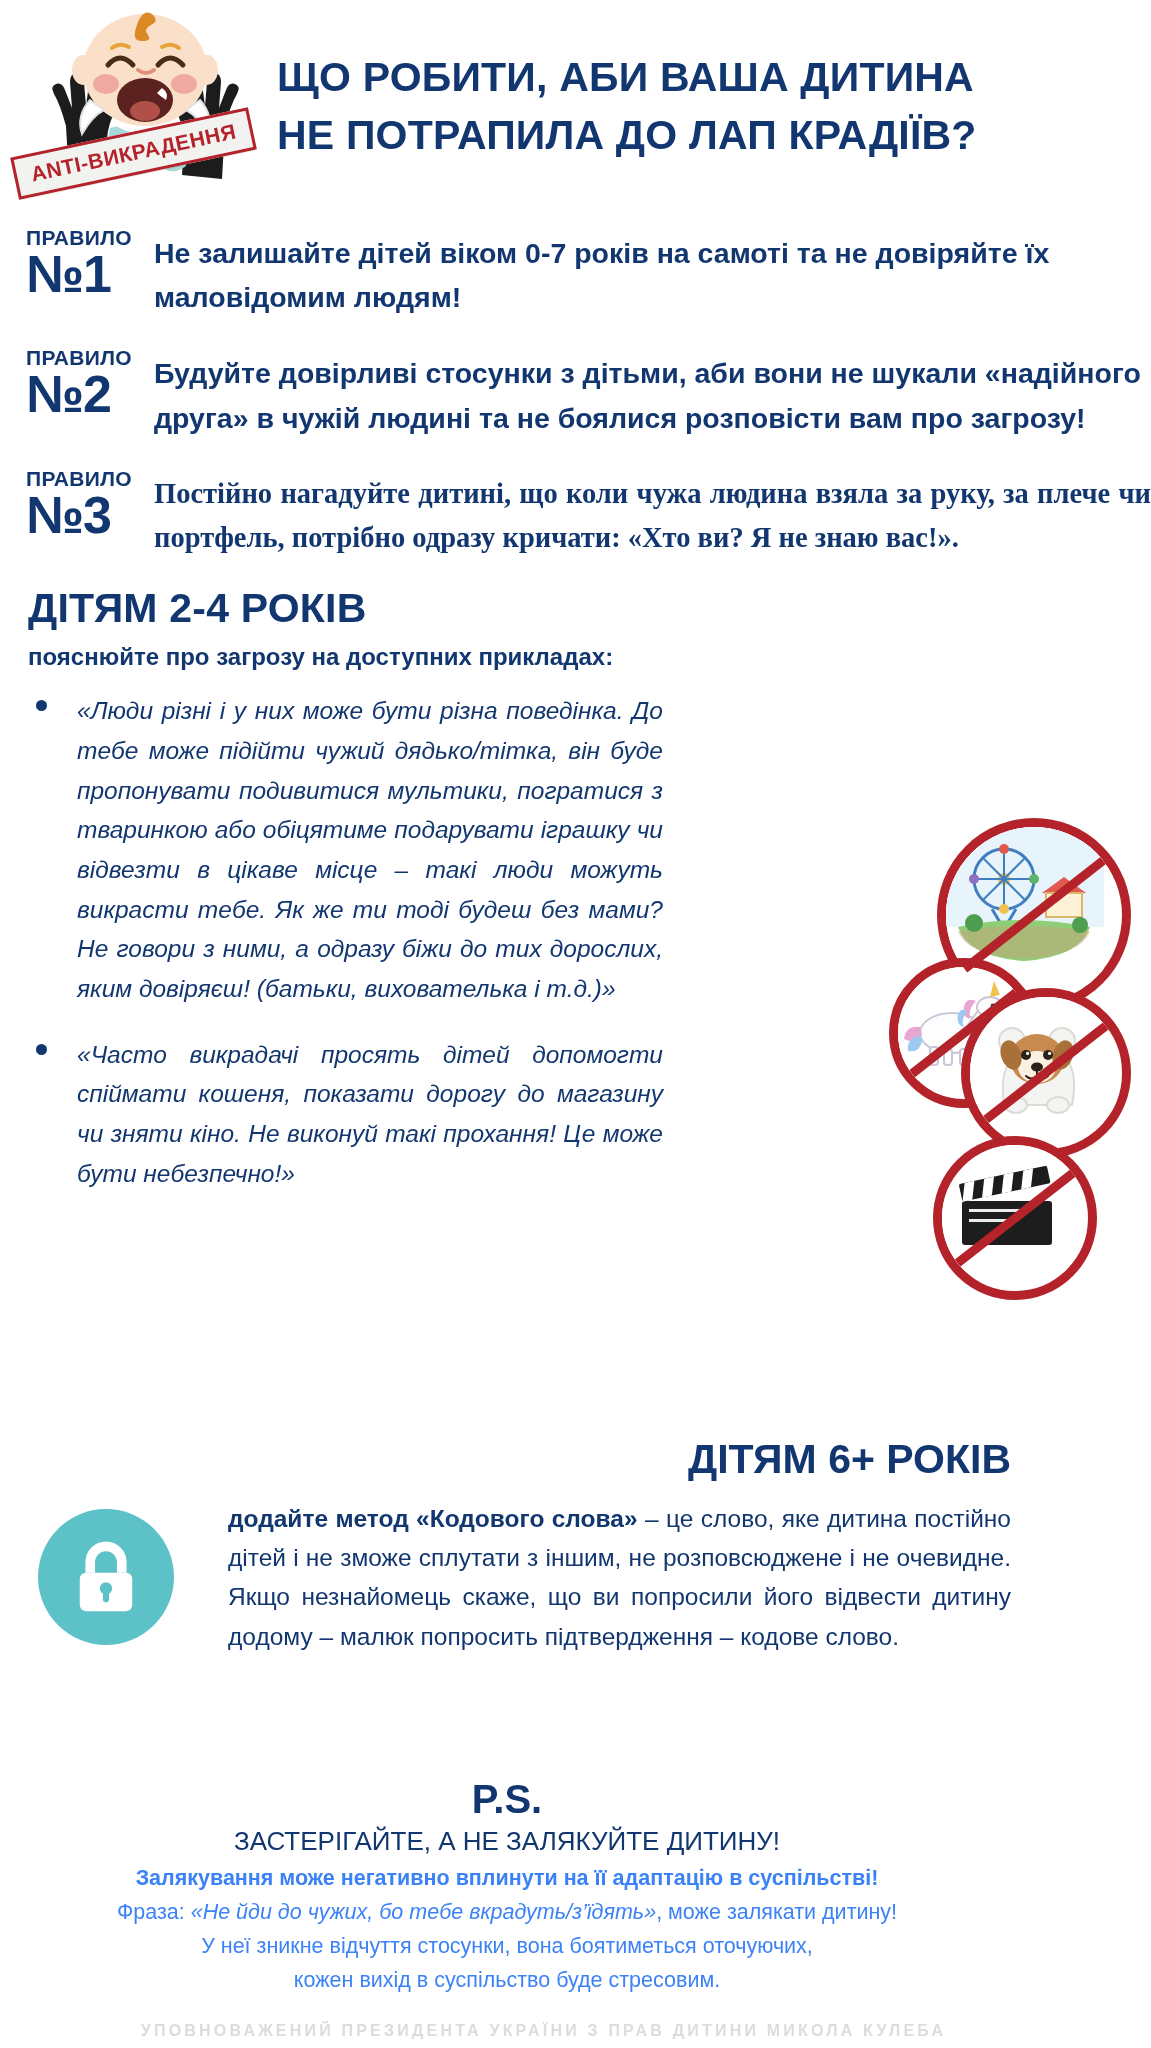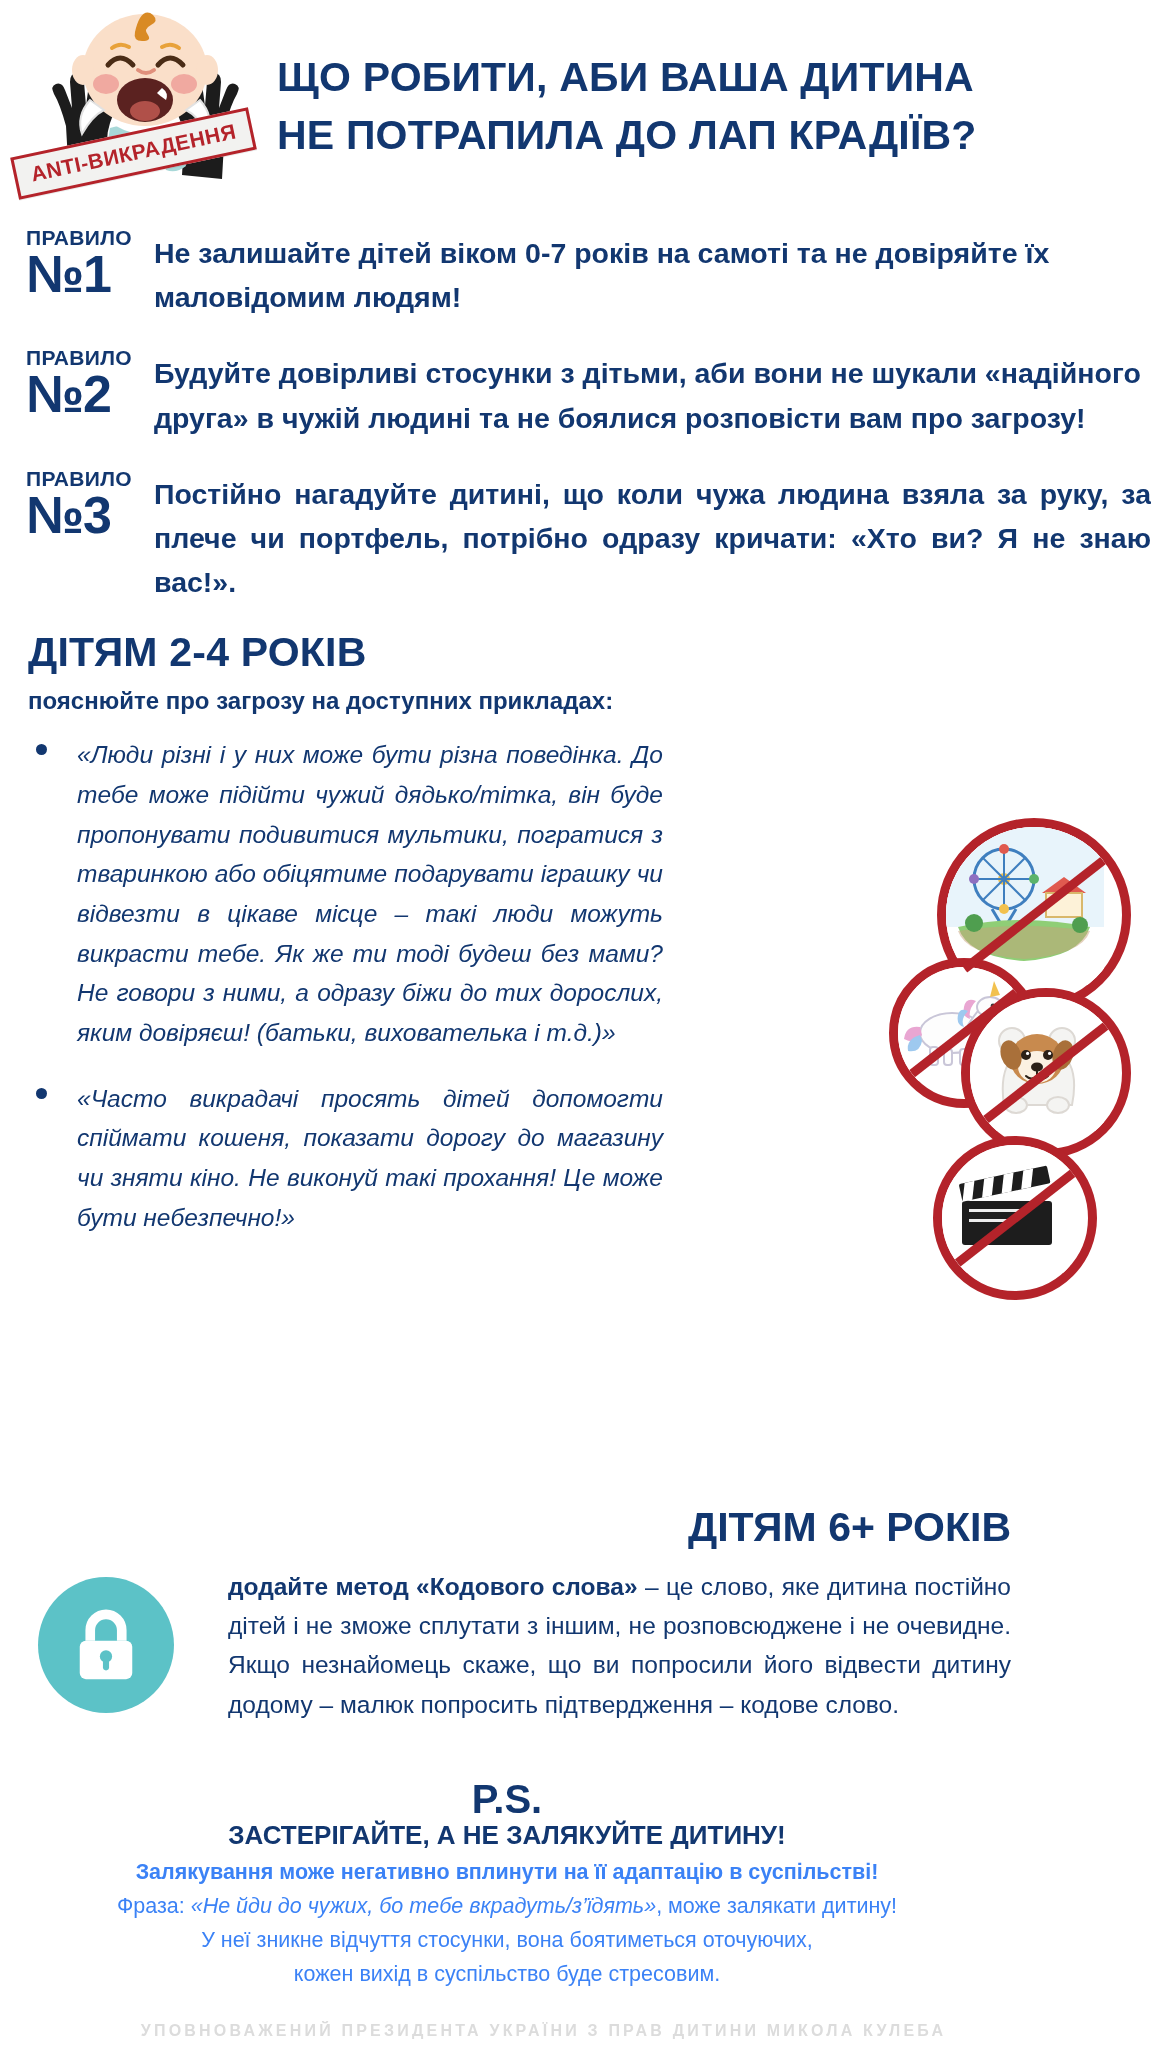--- a/index.html
+++ b/index.html
@@ -104,21 +104,21 @@
     padding-left: 6px;
     padding-top: 6px;
   }
   .rule-body p {
     margin: 0;
     font-size: 28.5px;
     font-weight: bold;
     line-height: 1.55;
     color: #123770;
   }
-  .rule-3 .rule-body p { text-align: justify; }
+  .rule-3 .rule-body p { text-align: justify; font-family: Liberation Serif, serif; }
 
   
   .section-24 {
     position: relative;
     padding-left: 28px;
     margin-top: 26px;
   }
   .section-heading {
     font-size: 41px;
     font-weight: bold;
@@ -189,21 +189,21 @@
   }
   #forbid-park { width: 176px; height: 176px; right: 0;  top: 0; }
   #forbid-unicorn { width: 132px; height: 132px; right: 92px; top: 140px; }
   #forbid-toy  { width: 152px; height: 152px; right: 0;  top: 170px; }
   #forbid-film { width: 146px; height: 146px; right: 34px; top: 318px; }
 
   
   .section-6 {
     position: absolute;
     left: 0;
-    top: 1504px;
+    top: 1436px;
     width: 1151px;
   }
   .heading-6 {
     text-align: right;
     padding-right: 140px;
     font-size: 41px;
     font-weight: bold;
     color: #123770;
   }
   .lock-para-wrap {
@@ -242,22 +242,23 @@
     text-align: center;
   }
   .ps-title {
     font-size: 40px;
     font-weight: bold;
     color: #123770;
     line-height: 1.05;
   }
   .ps-head {
     font-size: 26px;
-    font-weight: bold;
-    color: #123770;
+    font-weight: normal;
+    color: #123770;
+    margin-top: 6px;
   }
   .ps-line {
     font-size: 21.5px;
     font-weight: bold;
     color: #3b82f6;
     margin-top: 9px;
   }
   .ps-line.reg { font-weight: normal; }
   .ps-line .ital { font-style: italic; }
 

